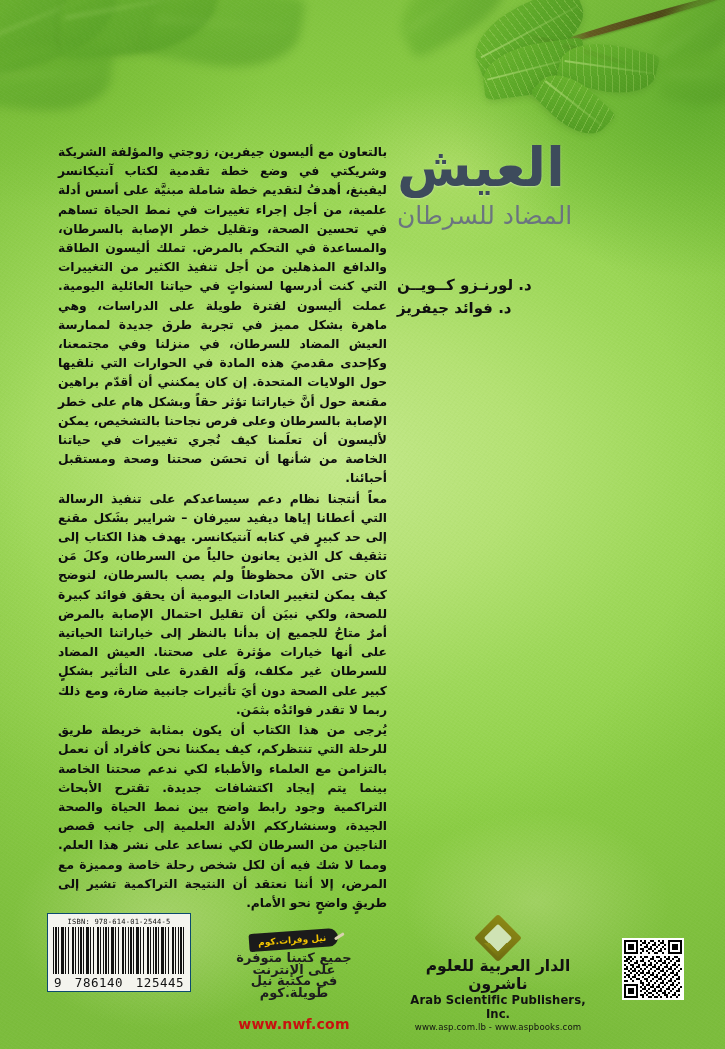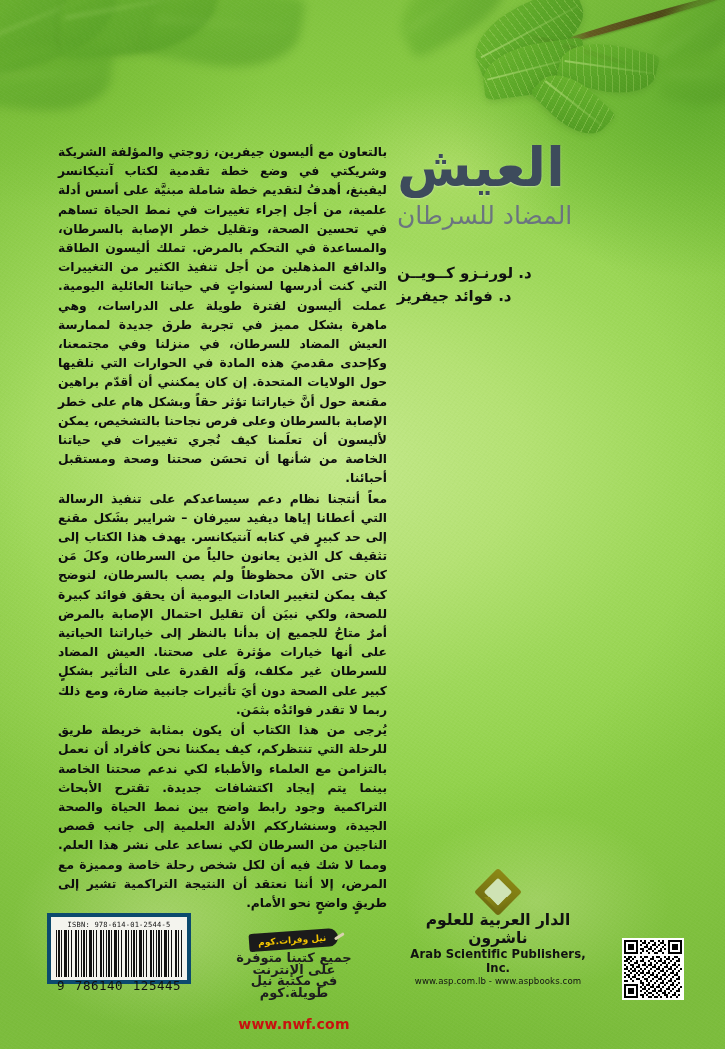--- a/index.html
+++ b/index.html
@@ -108,37 +108,37 @@
   }
   .book-subtitle{
     font-size:25px;
     line-height:32px;
     font-weight:400;
     color:#6b7480;
     text-align:left;
     margin:2px 0 0 0;
   }
   .authors{
-    margin-top:30px;
+    margin-top:42px;
     text-align:left;
   }
   .author{
     font-size:15px;
     line-height:23px;
     font-weight:700;
     color:#101010;
     letter-spacing:1.2px;
   }
 
   
   .isbn-box{
     position:absolute;left:47px;top:913px;
-    width:144px;height:71px;
+    width:144px;height:79px;
     background:#f4f4ee;
-    border:4px solid #0c4a6e;
+    border:1px solid #0c4a6e;
     padding:3px 5px 2px 5px;
     box-sizing:border-box;
   }
   .isbn-text{
     font-family:"DejaVu Sans Mono","Liberation Mono",monospace;
     font-size:7.1px;color:#111;text-align:center;
     letter-spacing:.2px;direction:ltr;margin-bottom:1px;
   }
   .bars{
     height:47px;width:100%;display:block;
@@ -175,21 +175,21 @@
   }
   .nwf-lines{
     color:#1e1e1e;font-size:13px;font-weight:700;line-height:11.5px;
   }
   .nwf-url{
     color:#c81010;font-size:14px;font-weight:700;
     direction:ltr;letter-spacing:.2px;margin-top:18px;
   }
 
   .asp{
-    position:absolute;left:398px;top:875px;width:200px;text-align:center;
+    position:absolute;left:398px;top:921px;width:200px;text-align:center;
   }
   .asp-logo{
     width:34px;height:34px;margin:0 auto 2px auto;position:relative;
   }
   .asp-logo .dia{
     position:absolute;inset:0;
     background:linear-gradient(160deg,#8d8a16,#6d6a10);
     transform:rotate(45deg);
     border-radius:3px;
   }

